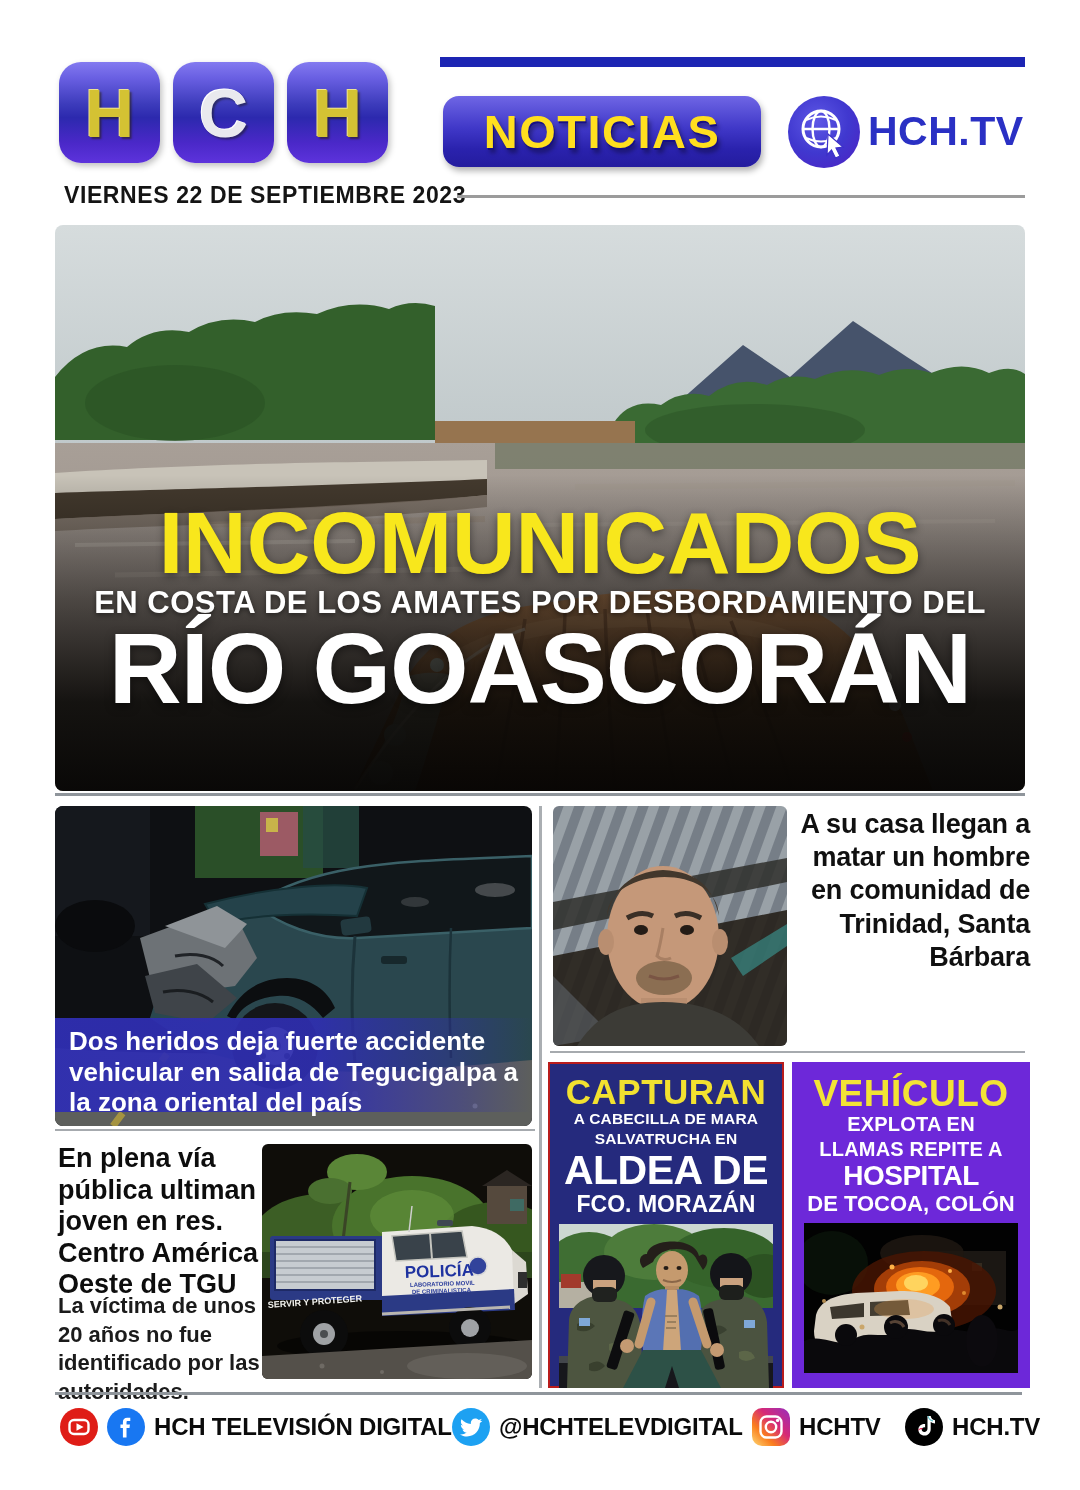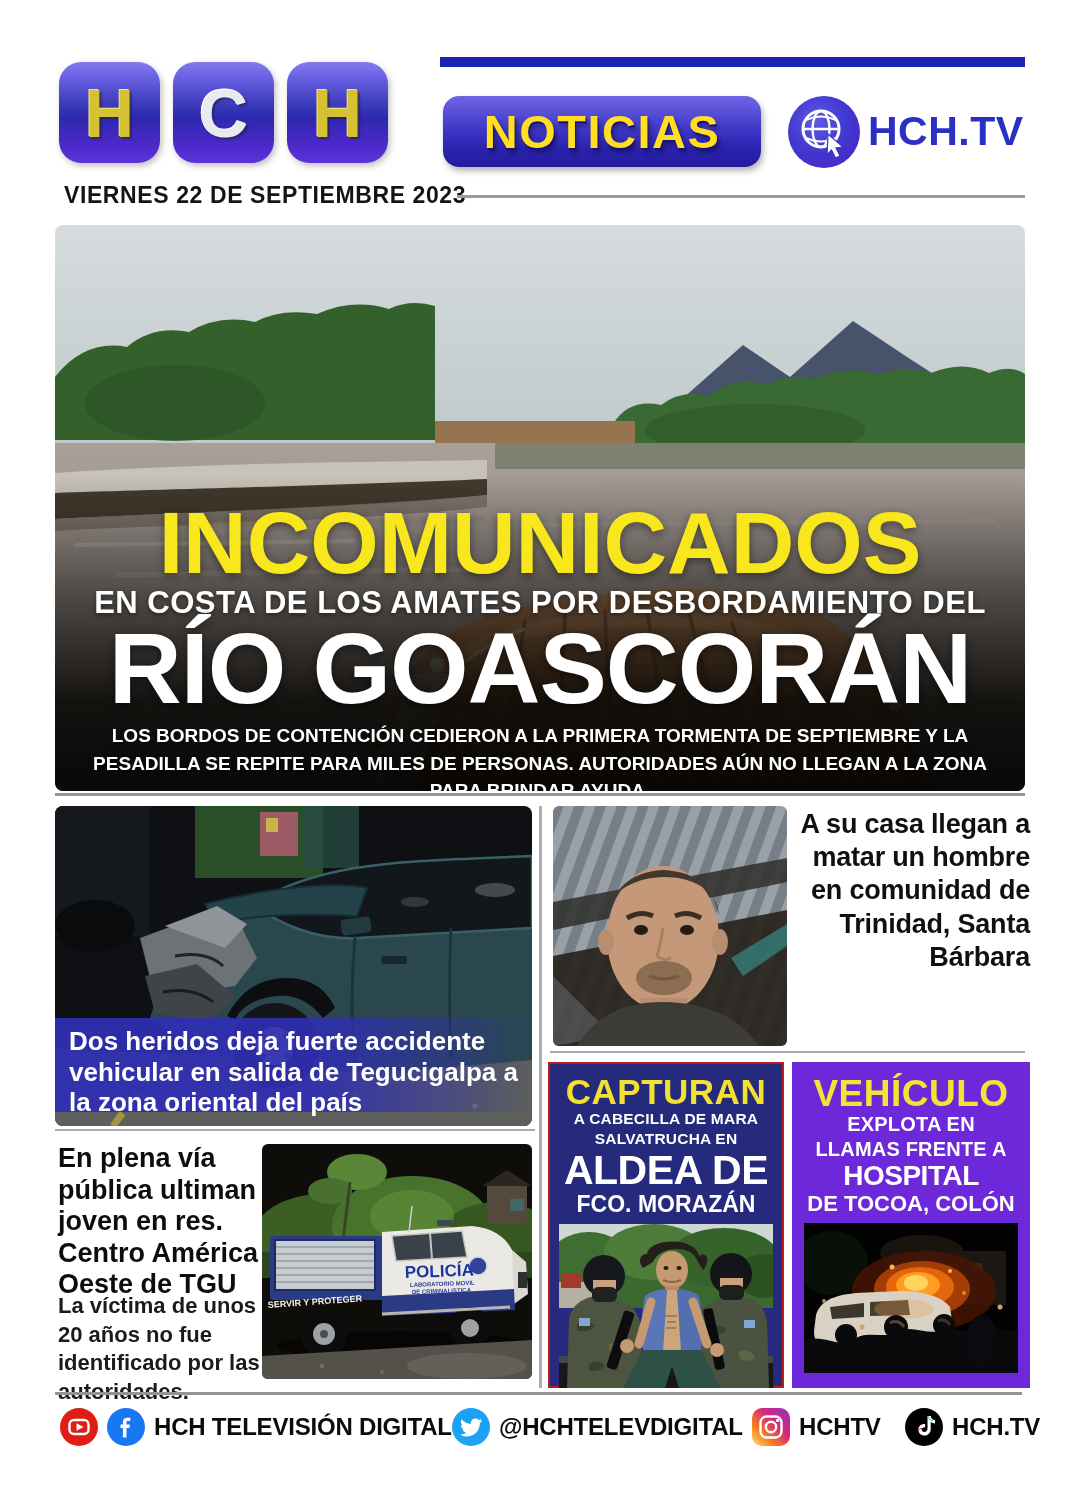--- a/index.html
+++ b/index.html
@@ -198,21 +198,20 @@
         <circle cx="382" cy="440" r="7" fill="#b1bab0"></circle>
       <circle cx="840" cy="480" r="6" fill="#dedede"></circle>
         <circle cx="852" cy="512" r="5" fill="#c6473b"></circle>
       <circle cx="832" cy="452" r="5" fill="#e5e0d5"></circle>
       <path d="M300 564 C360 470 420 420 470 404" fill="none" stroke="#cfc8bd" stroke-width="3" opacity=".6"></path>
       <rect x="0" y="250" width="970" height="316" fill="url(#fadeg)"></rect>
     </svg>
     <div class="hero-text hero-kicker">INCOMUNICADOS</div>
     <div class="hero-text hero-sub">EN COSTA DE LOS AMATES POR DESBORDAMIENTO DEL</div>
     <div class="hero-text hero-title">RÍO GOASCORÁN</div>
-    <div class="hero-text hero-deck">LOS BORDOS DE CONTENCIÓN CEDIERON A LA PRIMERA TORMENTA DE SEPTIEMBRE Y LA PESADILLA SE REPITE PARA MILES DE PERSONAS. AUTORIDADES AÚN NO LLEGAN A LA ZONA PARA BRINDAR AYUDA.</div>
   </div>
 
   <div class="abs hr hr-hero"></div>
   <div class="abs v-divider"></div>
 
   <div class="abs accident-card">
     <svg width="477" height="320" viewBox="0 0 477 320">
       <rect width="477" height="320" fill="#0e1013"></rect>
       <rect x="0" y="0" width="95" height="130" fill="#15181d"></rect>
       <ellipse cx="40" cy="120" rx="40" ry="26" fill="#0a0b0d"></ellipse>
@@ -386,21 +385,21 @@
       <path d="M106 92 h12 M108 98 h9 M107 104 h10" stroke="#8a7456" stroke-width="1.6"></path>
       <line x1="92" y1="78" x2="80" y2="120" stroke="#c59a6e" stroke-width="9" stroke-linecap="round"></line>
       <line x1="134" y1="78" x2="148" y2="120" stroke="#c59a6e" stroke-width="9" stroke-linecap="round"></line>
       <path d="M84 126 L142 126 L162 164 L120 164 L113 142 L106 164 L64 164 Z" fill="#2d5147"></path>
     </svg>
   </div>
 
   <div class="abs vehicle-box">
     <div class="vehicle-kicker">VEHÍCULO</div>
     <div class="vehicle-subline">EXPLOTA EN</div>
-    <div class="vehicle-subline">LLAMAS FRENTE A</div>
+    <div class="vehicle-subline">LLAMAS REPITE A</div>
     <div class="vehicle-title">HOSPITAL</div>
     <div class="vehicle-subtitle">DE TOCOA, COLÓN</div>
     <svg class="vehicle-photo" viewBox="0 0 214 150">
       <rect width="214" height="150" fill="#020202"></rect>
       <rect x="118" y="28" width="84" height="54" fill="#1b1713"></rect>
       <rect x="130" y="38" width="10" height="8" fill="#3a2f22"></rect>
       <rect x="168" y="40" width="10" height="8" fill="#352b1f"></rect>
       <ellipse cx="28" cy="40" rx="36" ry="32" fill="#081008"></ellipse>
       <ellipse cx="118" cy="30" rx="42" ry="18" fill="#1f1812" opacity=".85"></ellipse>
       <ellipse cx="120" cy="68" rx="72" ry="40" fill="#4a1503" opacity=".8"></ellipse>

